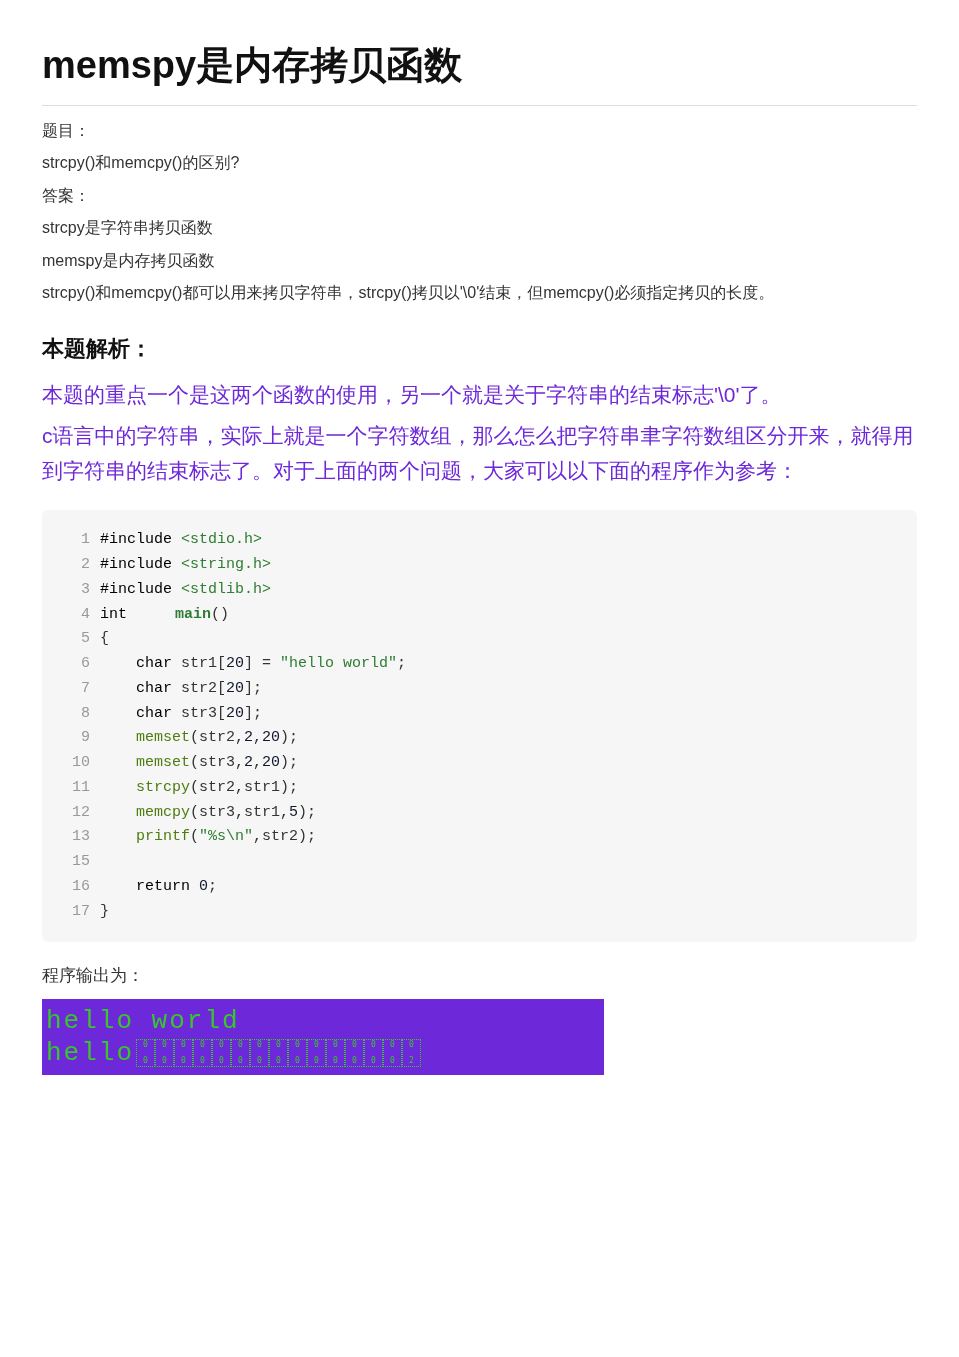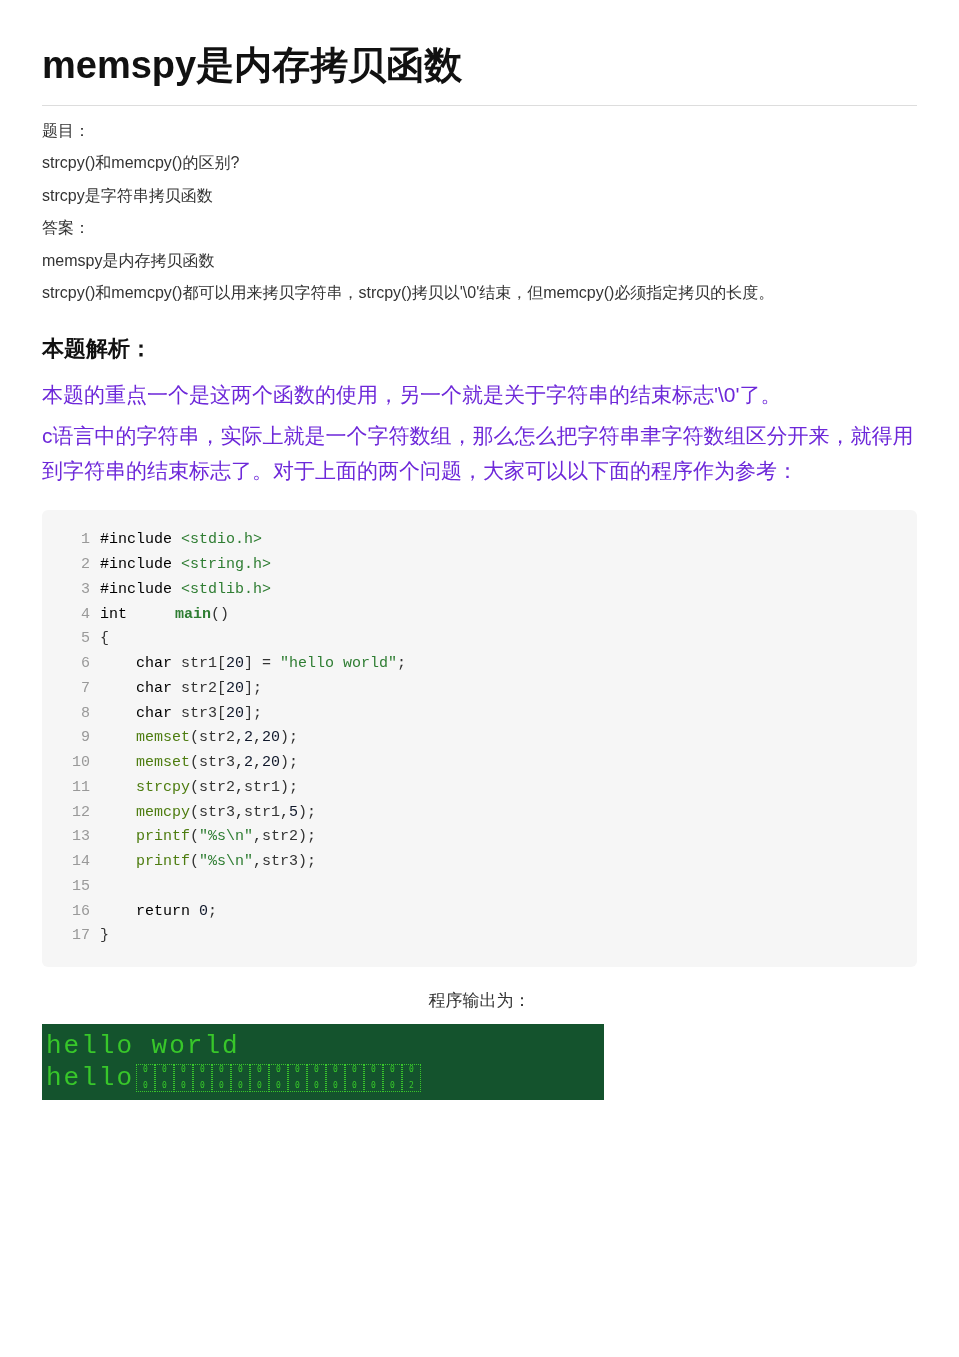--- a/index.html
+++ b/index.html
@@ -62,24 +62,23 @@
   .incname { color: #2e7d32; font-weight: 400; }
   .fn { color: #2e7d32; font-weight: 700; margin-left: 39px; }   
   .call { color: #4d7c0f; }                   
   .num { color: #0f172a; }                    
   .str { color: #2e7d32; }                    
   .plain { color: #333; }
   .output-label {
     margin: 8px 0 12px 0;
     font-size: 17px;
     color: #333;
-    text-align: center;
   }
   .terminal {
-    background: #14532d;
+    background: #6d28d9;
     padding: 6px 4px 6px 4px;
     width: 562px;
     font-family: "Courier New", monospace;
   }
   .term-row {
     display: flex;
     align-items: center;
     height: 32px;
   }
   .term-text {
@@ -111,22 +110,22 @@
   .gchar span { display:block; }
 </style>
 </head>
 <body>
 
 <h1>memspy是内存拷贝函数</h1>
 
 <div class="intro">
   <p>题目：</p>
   <p>strcpy()和memcpy()的区别?</p>
+  <p>答案：</p>
   <p>strcpy是字符串拷贝函数</p>
-  <p>答案：</p>
   <p>memspy是内存拷贝函数</p>
   <p>strcpy()和memcpy()都可以用来拷贝字符串，strcpy()拷贝以'\0'结束，但memcpy()必须指定拷贝的长度。</p>
 </div>
 
 <h2>本题解析：</h2>
 
 <div class="analysis">
   <p>本题的重点一个是这两个函数的使用，另一个就是关于字符串的结束标志'\0'了。</p>
   <p>c语言中的字符串，实际上就是一个字符数组，那么怎么把字符串聿字符数组区分开来，就得用到字符串的结束标志了。对于上面的两个问题，大家可以以下面的程序作为参考：</p>
 </div>
@@ -138,21 +137,20 @@
   <div class="code-line"><span class="ln">4</span><span><span class="kw">int </span><span class="fn">main</span><span class="plain">()</span></span></div>
   <div class="code-line"><span class="ln">5</span><span class="plain">{</span></div>
   <div class="code-line"><span class="ln">6</span><span><span>    </span><span class="kw">char </span><span class="plain">str1[</span><span class="num">20</span><span class="plain">] = </span><span class="str">"hello world"</span><span class="plain">;</span></span></div>
   <div class="code-line"><span class="ln">7</span><span><span>    </span><span class="kw">char </span><span class="plain">str2[</span><span class="num">20</span><span class="plain">];</span></span></div>
   <div class="code-line"><span class="ln">8</span><span><span>    </span><span class="kw">char </span><span class="plain">str3[</span><span class="num">20</span><span class="plain">];</span></span></div>
   <div class="code-line"><span class="ln">9</span><span><span>    </span><span class="call">memset</span><span class="plain">(str2,</span><span class="num">2</span><span class="plain">,</span><span class="num">20</span><span class="plain">);</span></span></div>
   <div class="code-line"><span class="ln">10</span><span><span>    </span><span class="call">memset</span><span class="plain">(str3,</span><span class="num">2</span><span class="plain">,</span><span class="num">20</span><span class="plain">);</span></span></div>
   <div class="code-line"><span class="ln">11</span><span><span>    </span><span class="call">strcpy</span><span class="plain">(str2,str1);</span></span></div>
   <div class="code-line"><span class="ln">12</span><span><span>    </span><span class="call">memcpy</span><span class="plain">(str3,str1,</span><span class="num">5</span><span class="plain">);</span></span></div>
   <div class="code-line"><span class="ln">13</span><span><span>    </span><span class="call">printf</span><span class="plain">(</span><span class="str">"%s\n"</span><span class="plain">,str2);</span></span></div>
-  <div class="code-line"><span class="ln">14</span><span><span>    </span><span class="call">printf</span><span class="plain">(</span><span class="str">"%s\n"</span><span class="plain">,str3);</span></span></div>
   <div class="code-line"><span class="ln">15</span><span class="plain"></span></div>
   <div class="code-line"><span class="ln">16</span><span><span>    </span><span class="kw">return </span><span class="num">0</span><span class="plain">;</span></span></div>
   <div class="code-line"><span class="ln">17</span><span class="plain">}</span></div>
 </div>
 
 <p class="output-label">程序输出为：</p>
 
 <div class="terminal">
   <div class="term-row">
     <span class="term-text">hello world</span>

